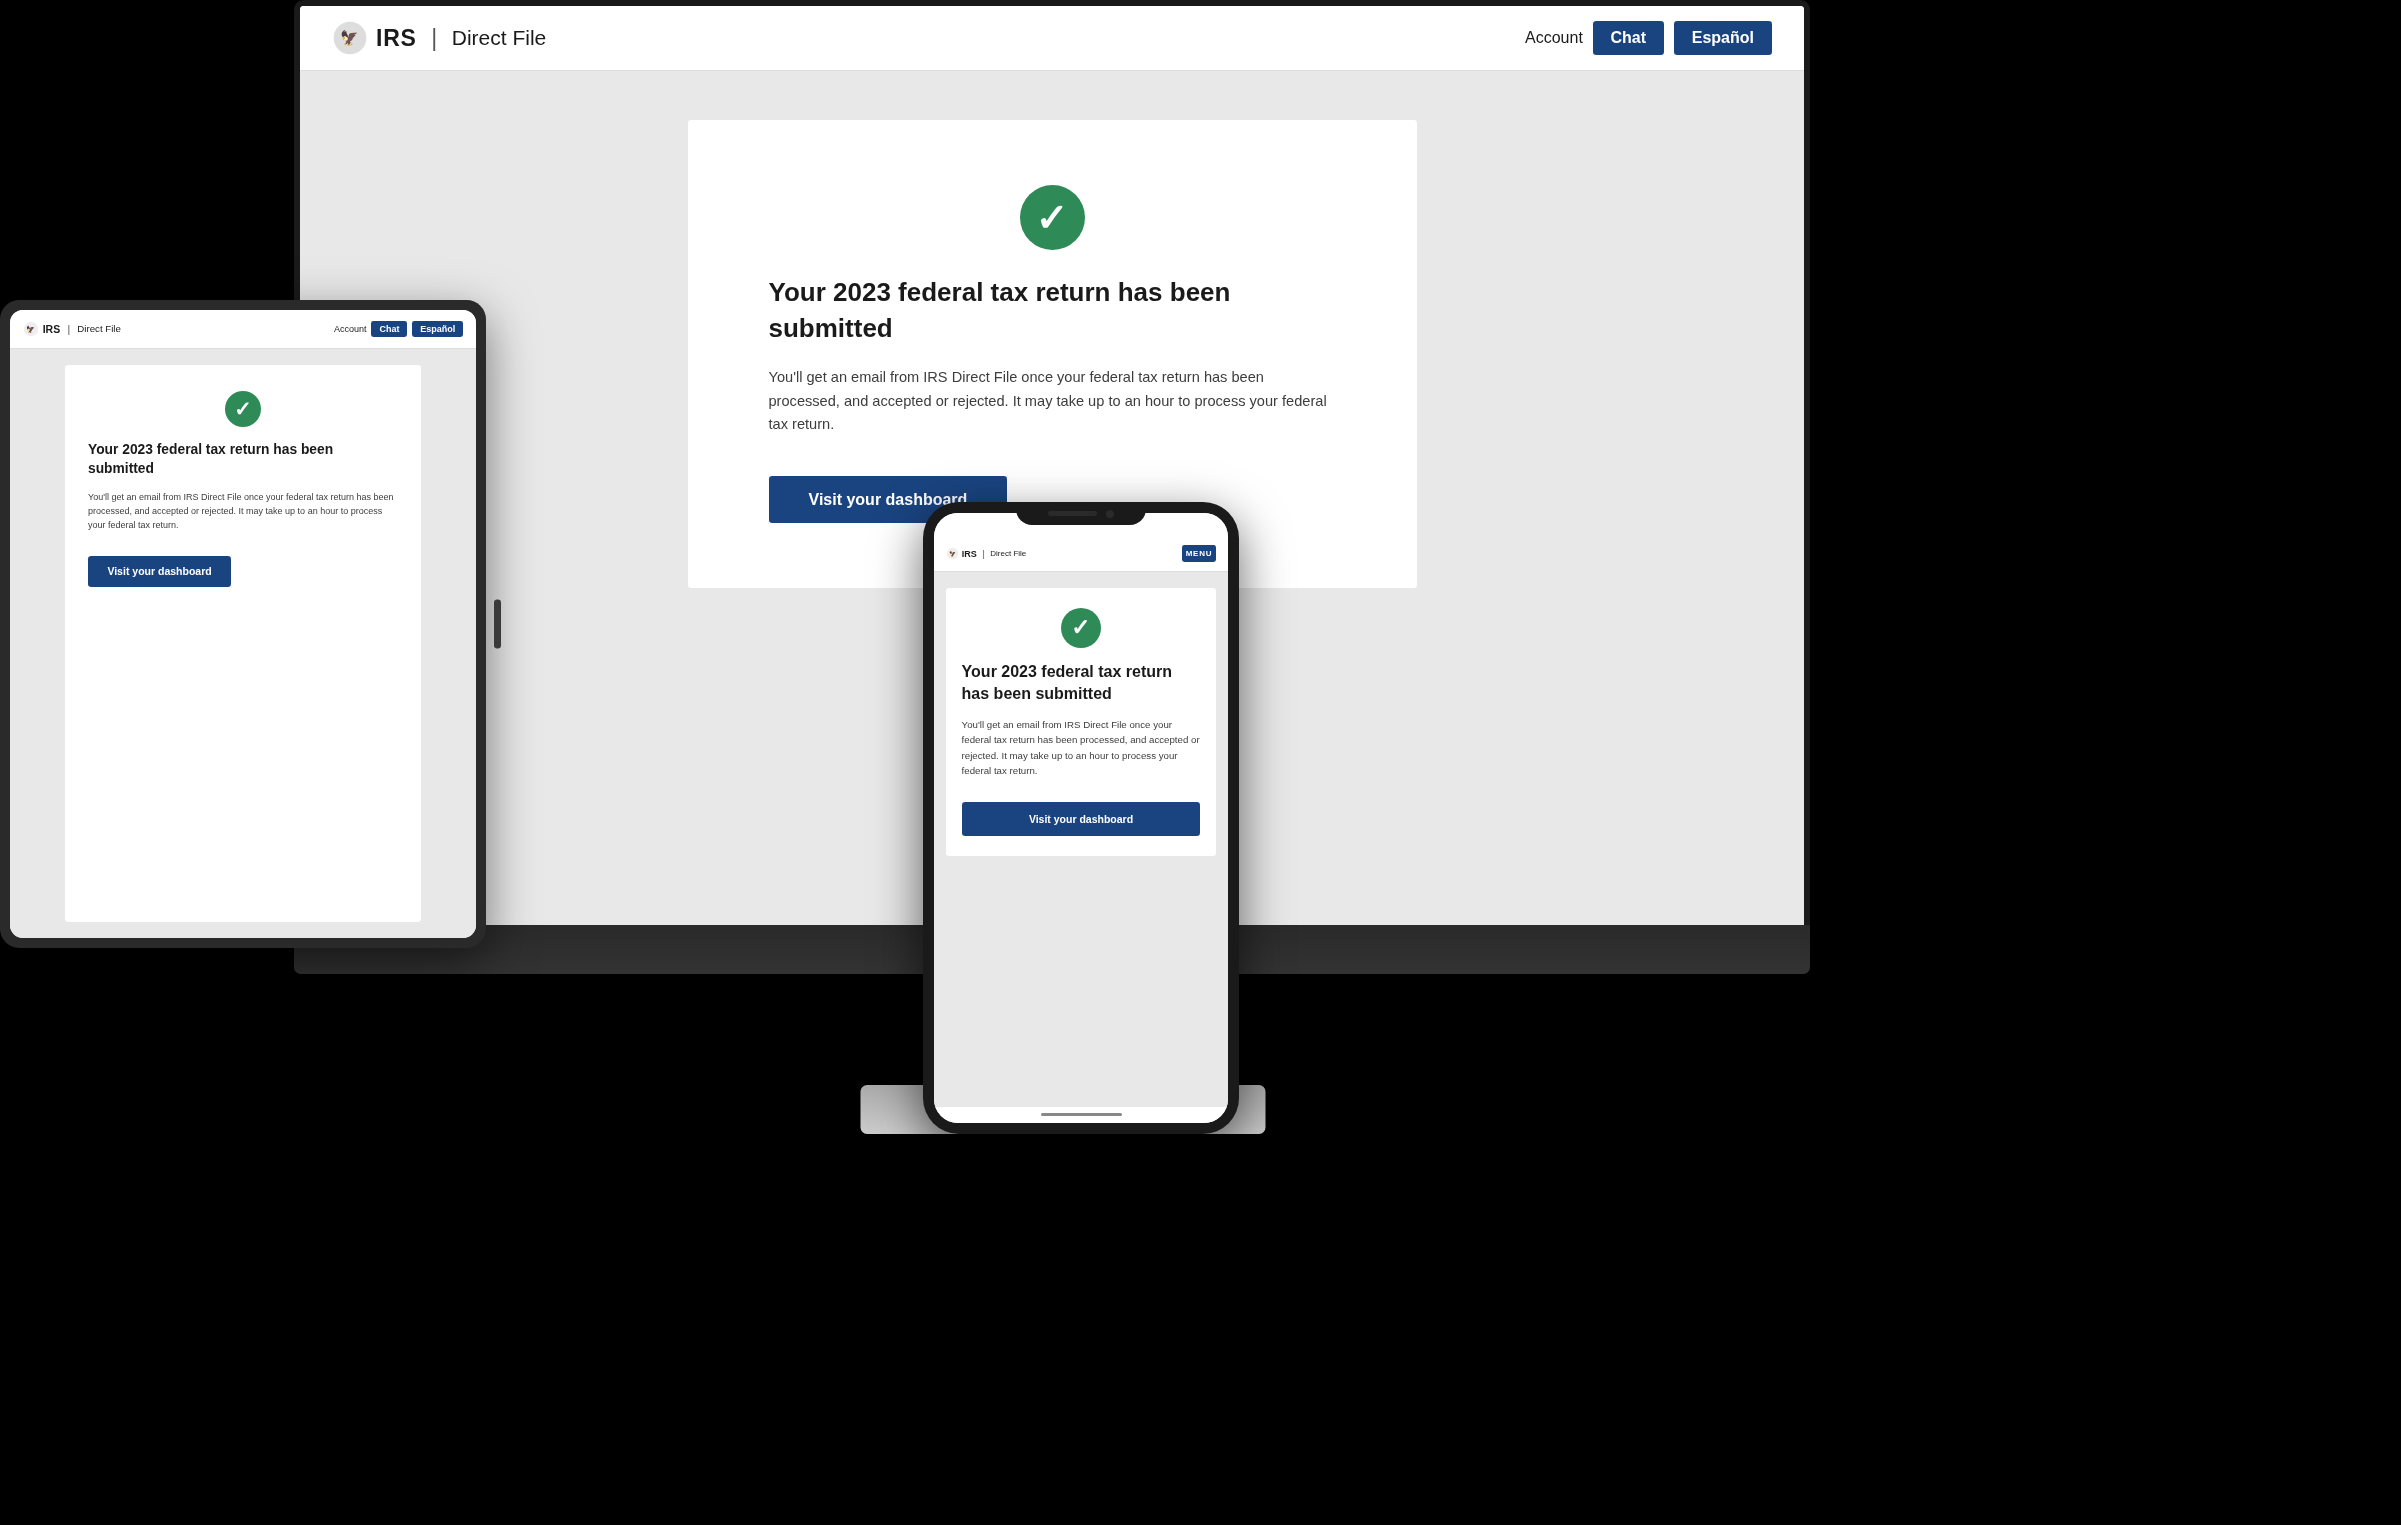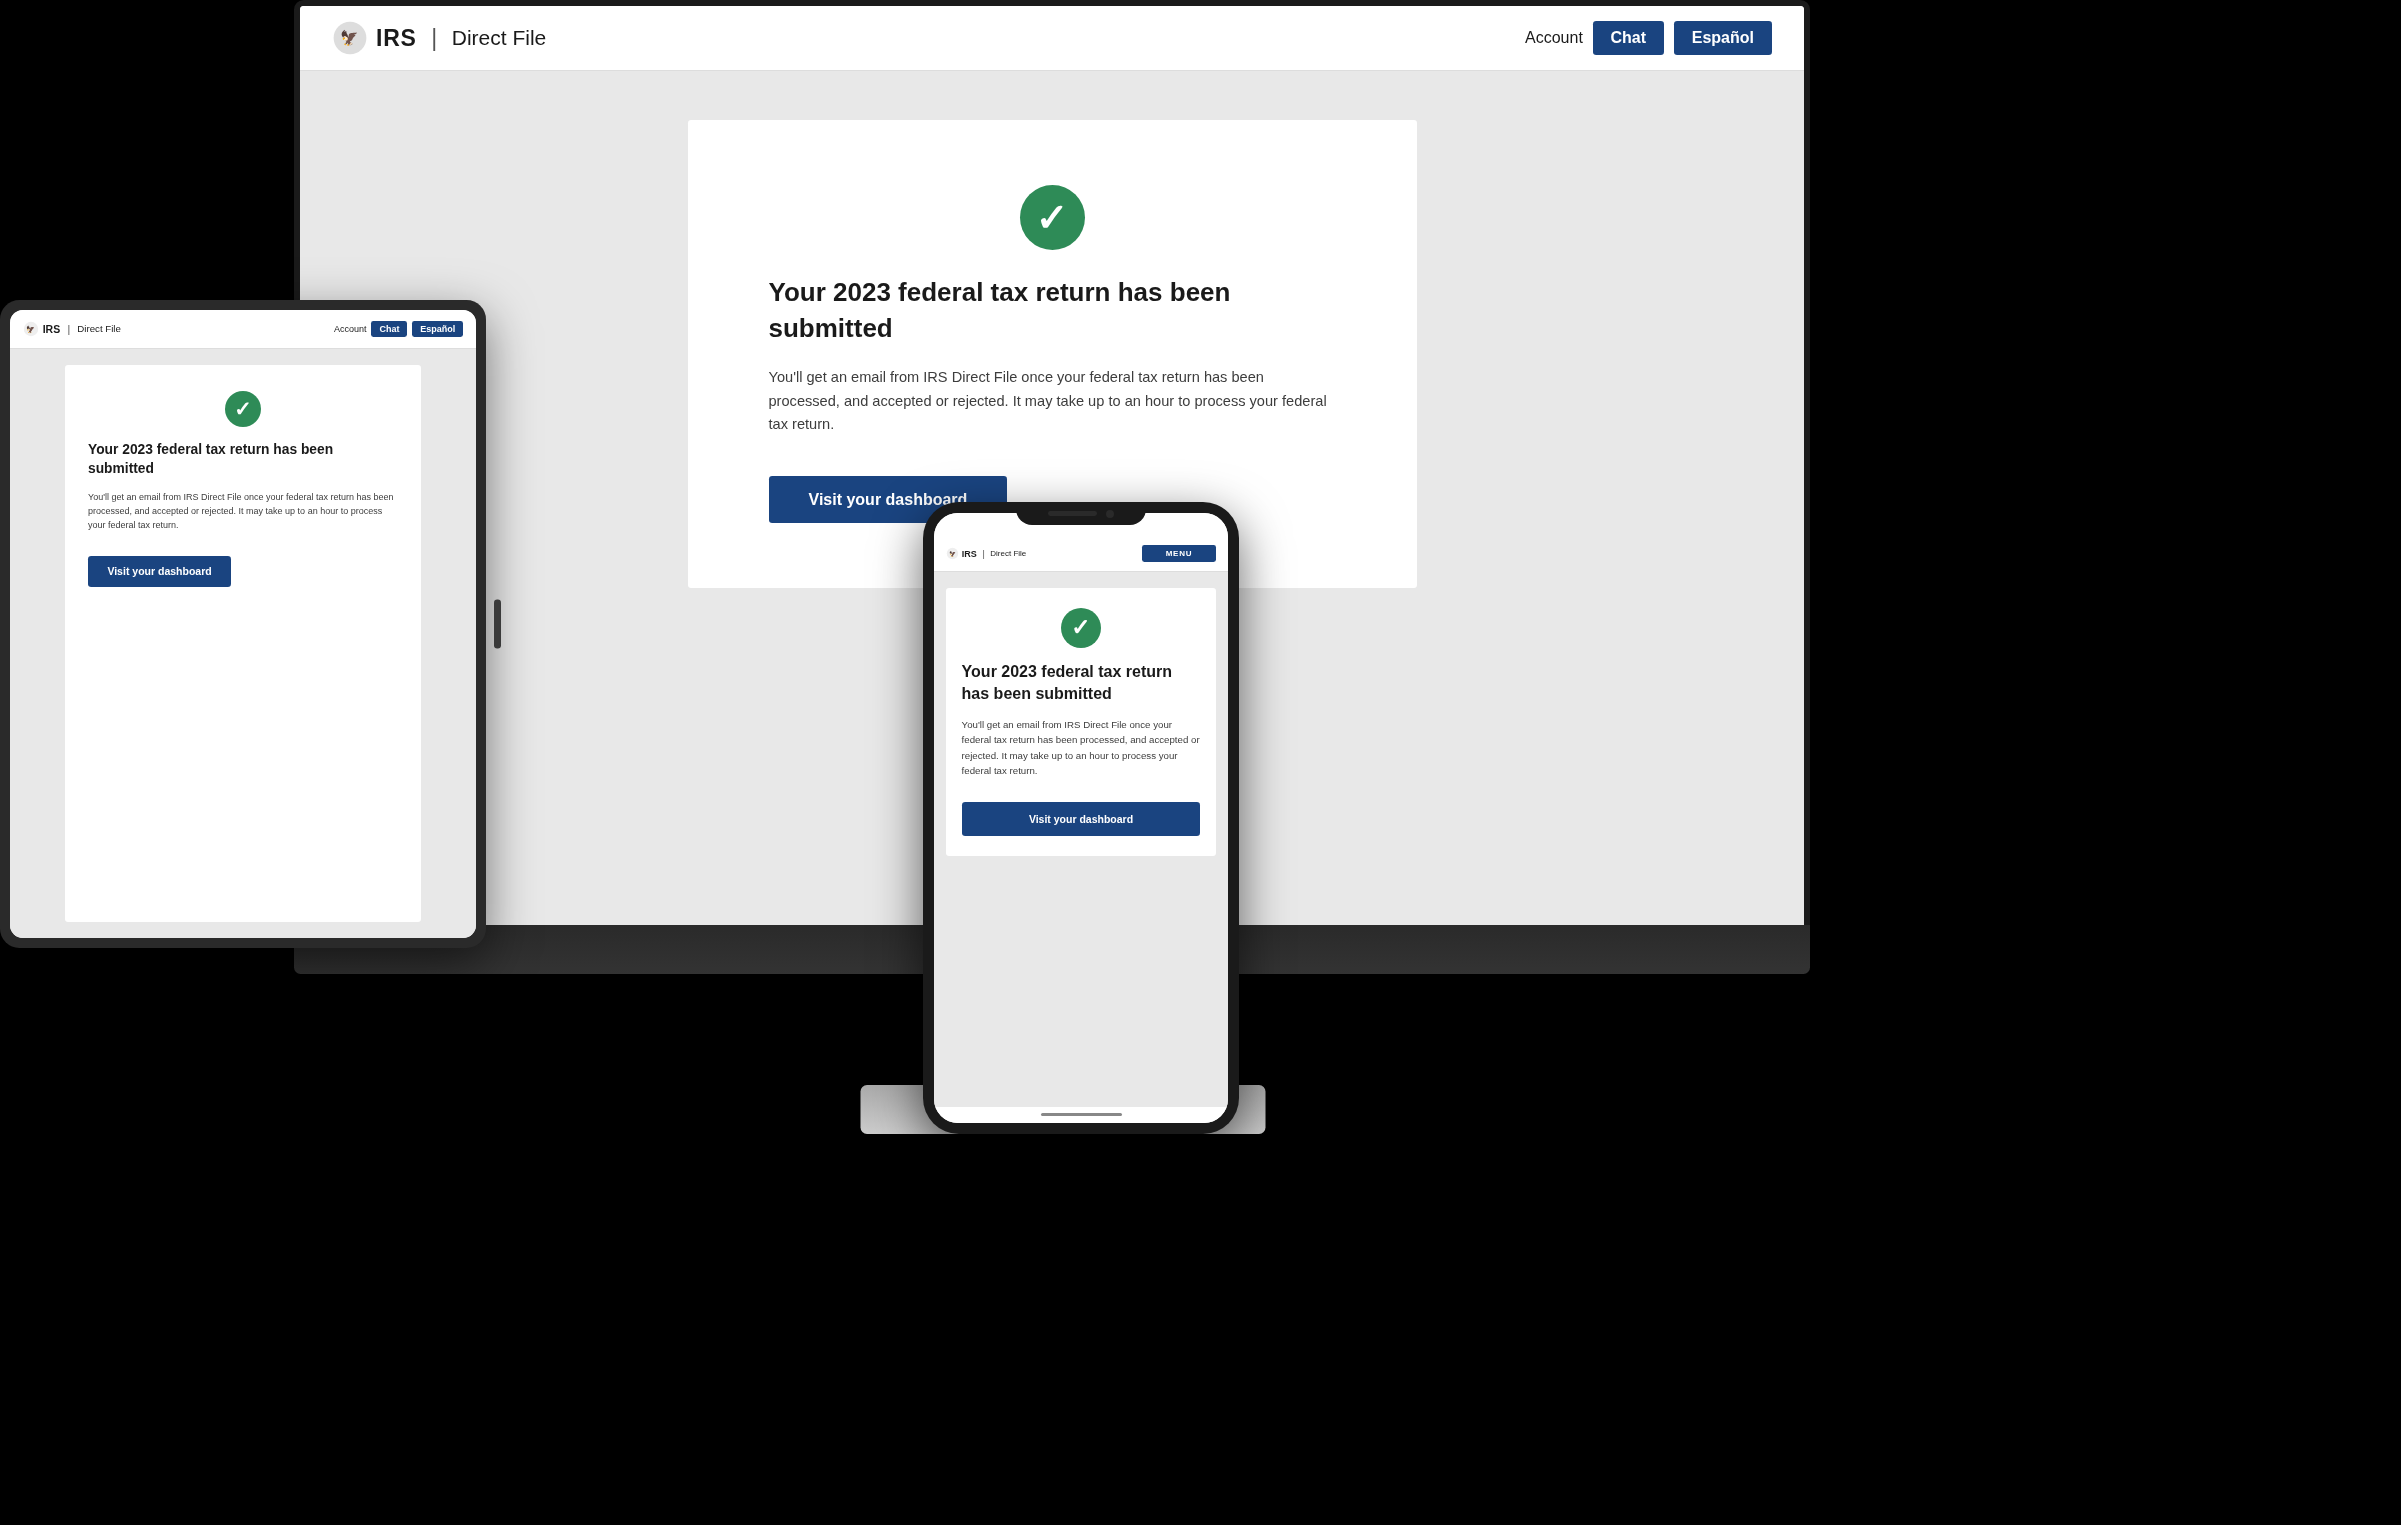--- a/index.html
+++ b/index.html
@@ -469,21 +469,21 @@
 
     .phone-direct-file {
       font-size: 8px;
       color: #1a1a1a;
     }
 
     .phone-btn-menu {
       background: #1a4480;
       color: #fff;
       border: none;
-      padding: 4px 24px;
+      padding: 4px 4px;
       font-size: 8px;
       font-weight: 700;
       border-radius: 2.4px;
       cursor: pointer;
       letter-spacing: 0.8px;
     }
 
     .phone-content {
       flex: 1;
       background: #e8e8e8;

